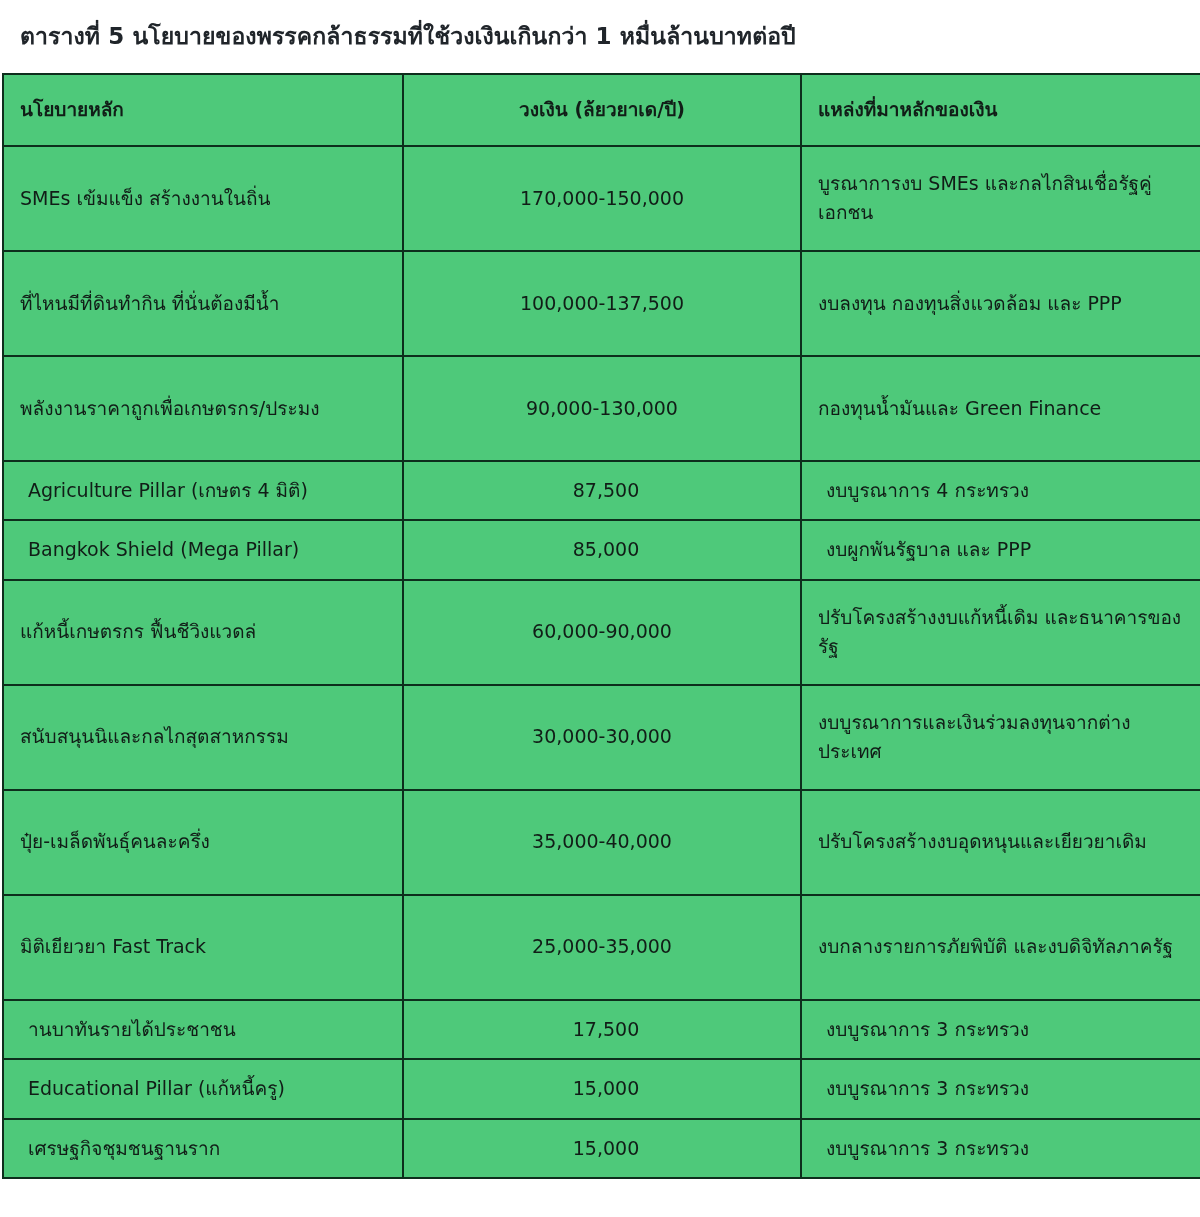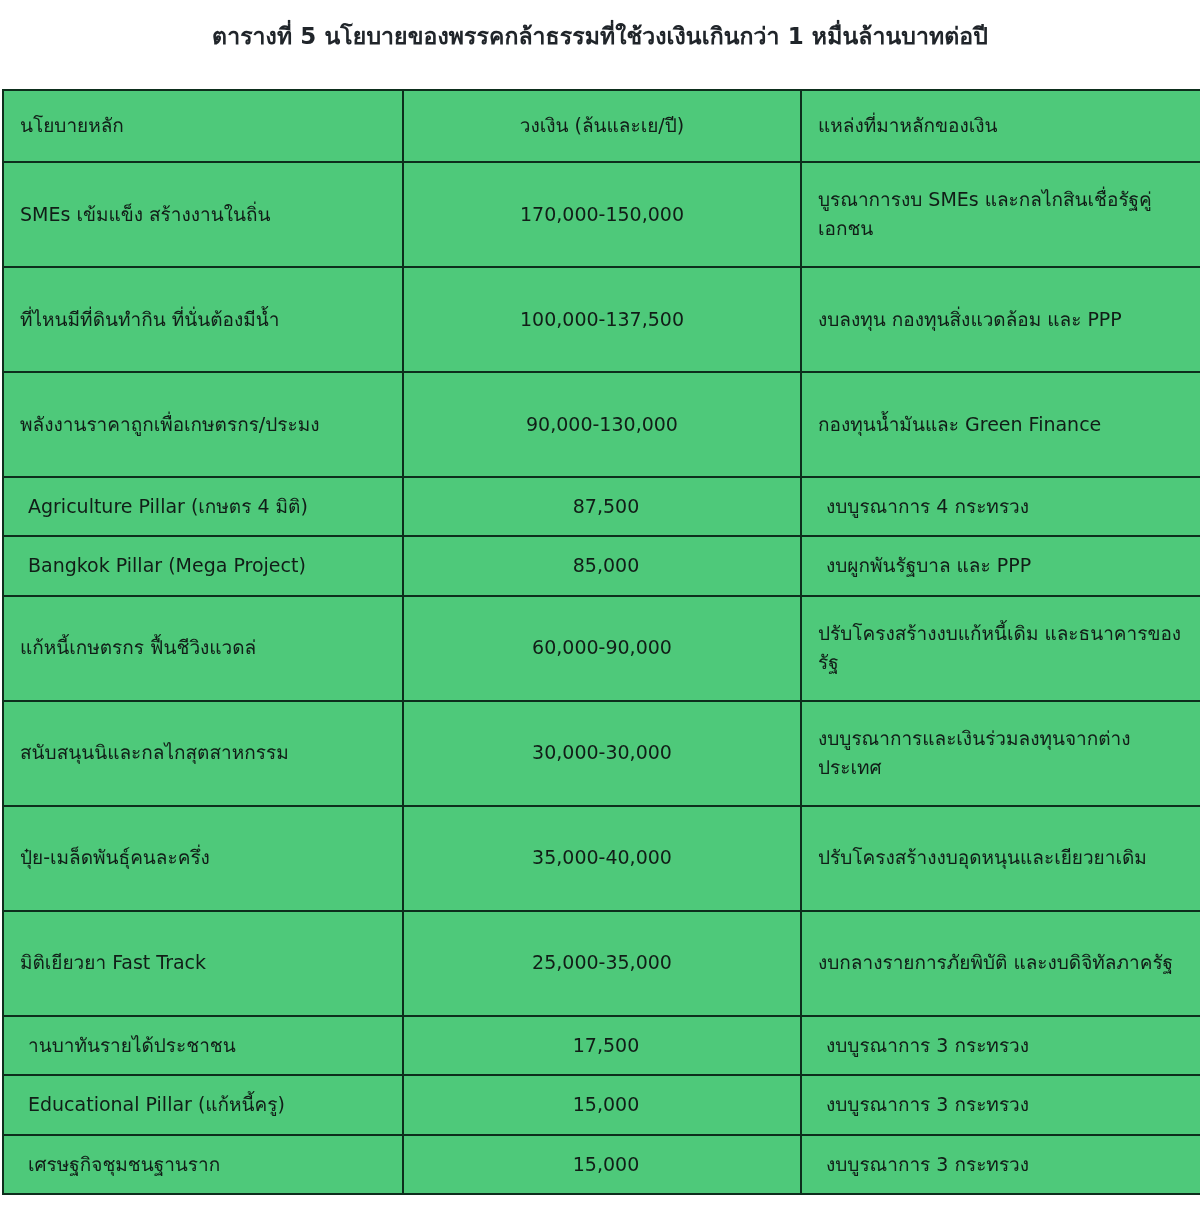--- a/index.html
+++ b/index.html
@@ -15,26 +15,25 @@
     color: #1a2b22;
     -webkit-font-smoothing: antialiased;
   }
 
   .page {
     width: 1200px;
     box-sizing: border-box;
   }
 
   .table-title {
-    text-align: center;
     font-size: 23px;
     line-height: 1.25;
     font-weight: 700;
     color: #20252a;
-    padding: 22px 20px 38px 20px;
+    padding: 22px 20px 22px 20px;
     margin: 0;
     letter-spacing: 0.1px;
   }
 
   .table-wrap {
     width: 1200px;
     overflow: visible;
   }
 
   table.policy-table {
@@ -59,21 +58,21 @@
     vertical-align: middle;
     padding: 14px 16px;
     box-sizing: border-box;
     font-weight: 400;
     word-break: break-word;
   }
 
   table.policy-table thead th {
     height: 72px;
     text-align: left;
-    font-weight: 400;
+    font-weight: 700;
   }
 
   table.policy-table thead th.center,
   table.policy-table td.center {
     text-align: center;
   }
 
   table.policy-table tbody tr.tall td {
     height: 105px;
   }
@@ -92,21 +91,21 @@
   <div class="table-wrap">
     <table class="policy-table">
       <colgroup>
         <col class="col-policy">
         <col class="col-budget">
         <col class="col-source">
       </colgroup>
       <thead>
         <tr>
           <th>นโยบายหลัก</th>
-          <th class="center">วงเงิน (ล้นและเย/ปี)</th>
+          <th class="center">วงเงิน (ล้ยวยาเด/ปี)</th>
           <th>แหล่งที่มาหลักของเงิน</th>
         </tr>
       </thead>
       <tbody id="table-body">
           <tr class="tall">
             <td>SMEs เข้มแข็ง สร้างงานในถิ่น</td>
             <td class="center">170,000-150,000</td>
             <td>บูรณาการงบ SMEs และกลไกสินเชื่อรัฐคู่เอกชน</td>
           </tr>
           <tr class="tall">
@@ -118,21 +117,21 @@
             <td>พลังงานราคาถูกเพื่อเกษตรกร/ประมง</td>
             <td class="center">90,000-130,000</td>
             <td>กองทุนน้ำมันและ Green Finance</td>
           </tr>
           <tr class="short">
             <td>Agriculture Pillar (เกษตร 4 มิติ)</td>
             <td class="center">87,500</td>
             <td>งบบูรณาการ 4 กระทรวง</td>
           </tr>
           <tr class="short">
-            <td>Bangkok Pillar (Mega Project)</td>
+            <td>Bangkok Shield (Mega Pillar)</td>
             <td class="center">85,000</td>
             <td>งบผูกพันรัฐบาล และ PPP</td>
           </tr>
           <tr class="tall">
             <td>แก้หนี้เกษตรกร ฟื้นชีวิงแวดล่</td>
             <td class="center">60,000-90,000</td>
             <td>ปรับโครงสร้างงบแก้หนี้เดิม และธนาคารของรัฐ</td>
           </tr>
           <tr class="tall">
             <td>สนับสนุนนิและกลไกสุตสาหกรรม</td>

